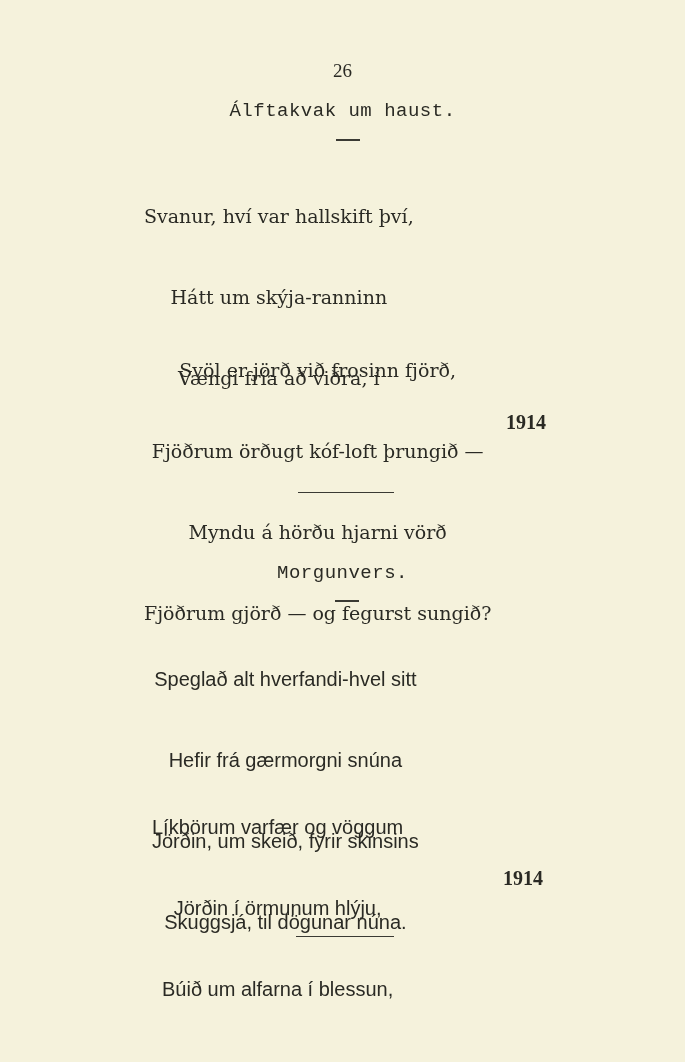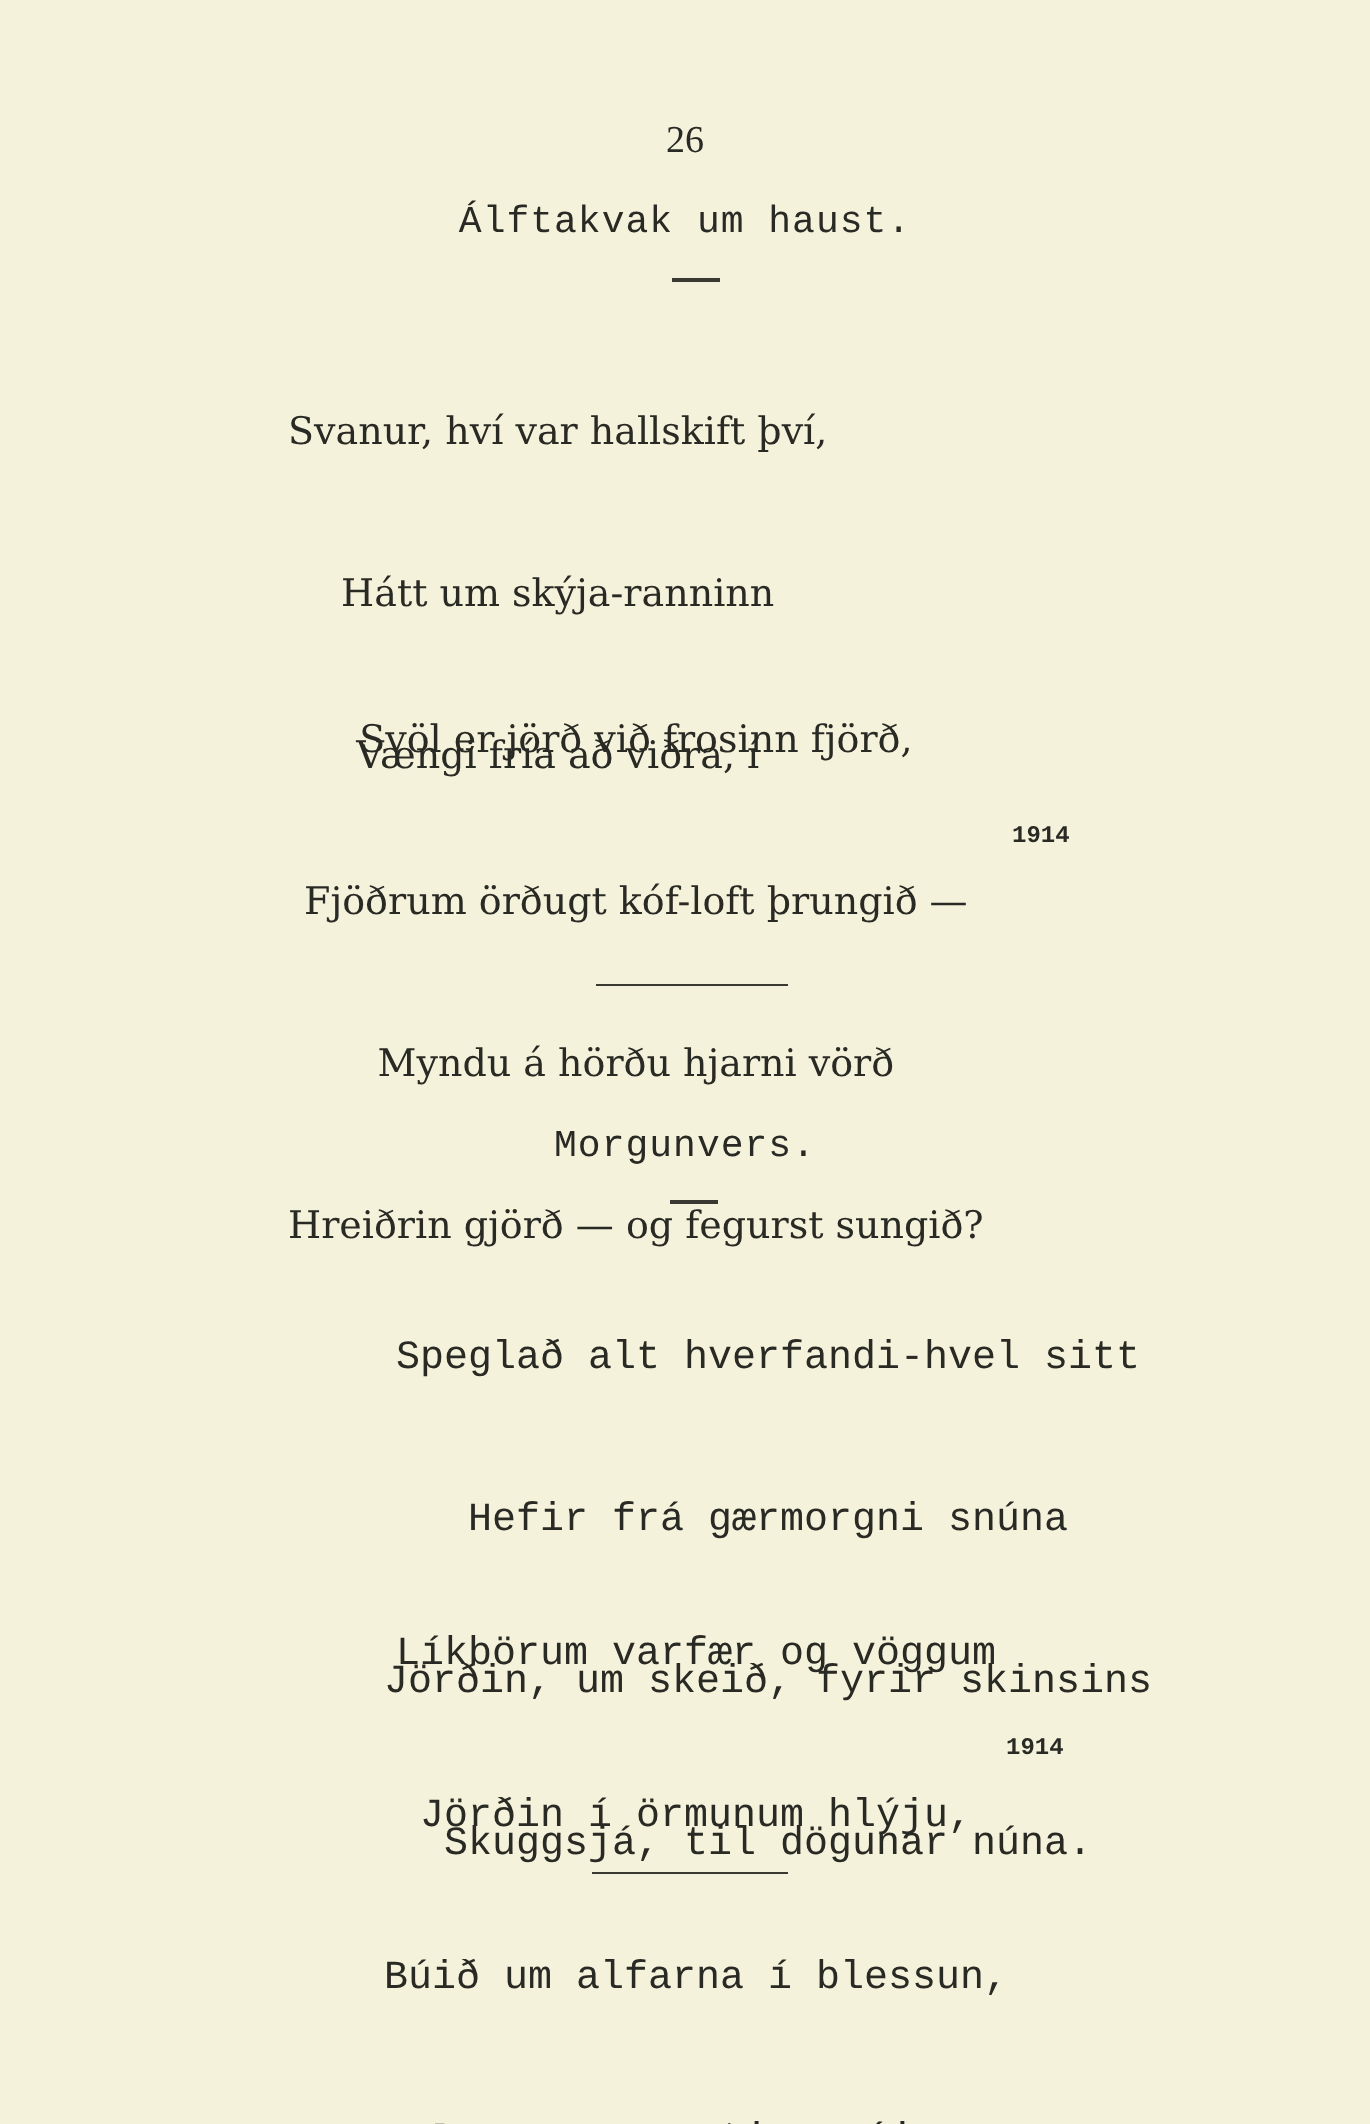--- a/index.html
+++ b/index.html
@@ -5,43 +5,43 @@
   html, body { margin:0; padding:0; }
   body {
     width:685px; height:1062px; background:#f5f2dc; position:relative; overflow:hidden;
     color:#2a2a24;
   }
   .abs { position:absolute;text-align:center; }
   .pagenum { left:0; width:685px; top:60px; text-align:center; font-family:"Liberation Serif", serif; font-size:19px; }
   .title { left:0; width:685px; text-align:center; font-family:Liberation Mono, monospace; font-size:19px; letter-spacing:0.5px; }
   .rule { height:2px; background:#3a3a33; }
   .verse { font-family:"DejaVu Serif", serif; font-size:19px; line-height:27px; white-space:pre; }
-  .verse2 { font-family:Liberation Mono, monospace; font-size:20px; line-height:27px; white-space:pre;margin-left:40px; }
-  .year { font-family:Liberation Mono, monospace; font-size:12px; font-weight:bold; }
+  .verse2 { font-family:Liberation Sans, sans-serif; font-size:20px; line-height:27px; white-space:pre; }
+  .year { font-family:Liberation Serif, serif; font-size:20px; font-weight:bold; }
   .verse span, .verse2 span { display:block; }
 </style>
 </head>
 <body>
 
 <div class="abs pagenum">26</div>
 
 <div class="abs title" style="top:100px;">Álftakvak um haust.</div>
 <div class="abs rule" style="left:336px; top:139px; width:24px;"></div>
 
 <div class="abs verse" style="left:144px; top:149px;">
   <span>Svanur, hví var hallskift því,</span>
   <span>Hátt um skýja-ranninn</span>
   <span>Vængi fría að viðra, í</span>
 </div>
 
 <div class="abs verse" style="left:144px; top:303px;">
   <span>Svöl er jörð við frosinn fjörð,</span>
   <span>Fjöðrum örðugt kóf-loft þrungið —</span>
   <span>Myndu á hörðu hjarni vörð</span>
-  <span>Hreiðrin gjörð — og fegurst sungið?</span>
+  <span>Fjöðrum gjörð — og fegurst sungið?</span>
 </div>
 <div class="abs year" style="left:506px; top:411px;">1914</div>
 
 <div class="abs rule" style="left:298px; top:492px; width:96px; height:1px;"></div>
 
 <div class="abs title" style="top:562px;">Morgunvers.</div>
 <div class="abs rule" style="left:335px; top:600px; width:24px;"></div>
 
 <div class="abs verse2" style="left:152px; top:612px;">
   <span>Speglað alt hverfandi-hvel sitt</span>

